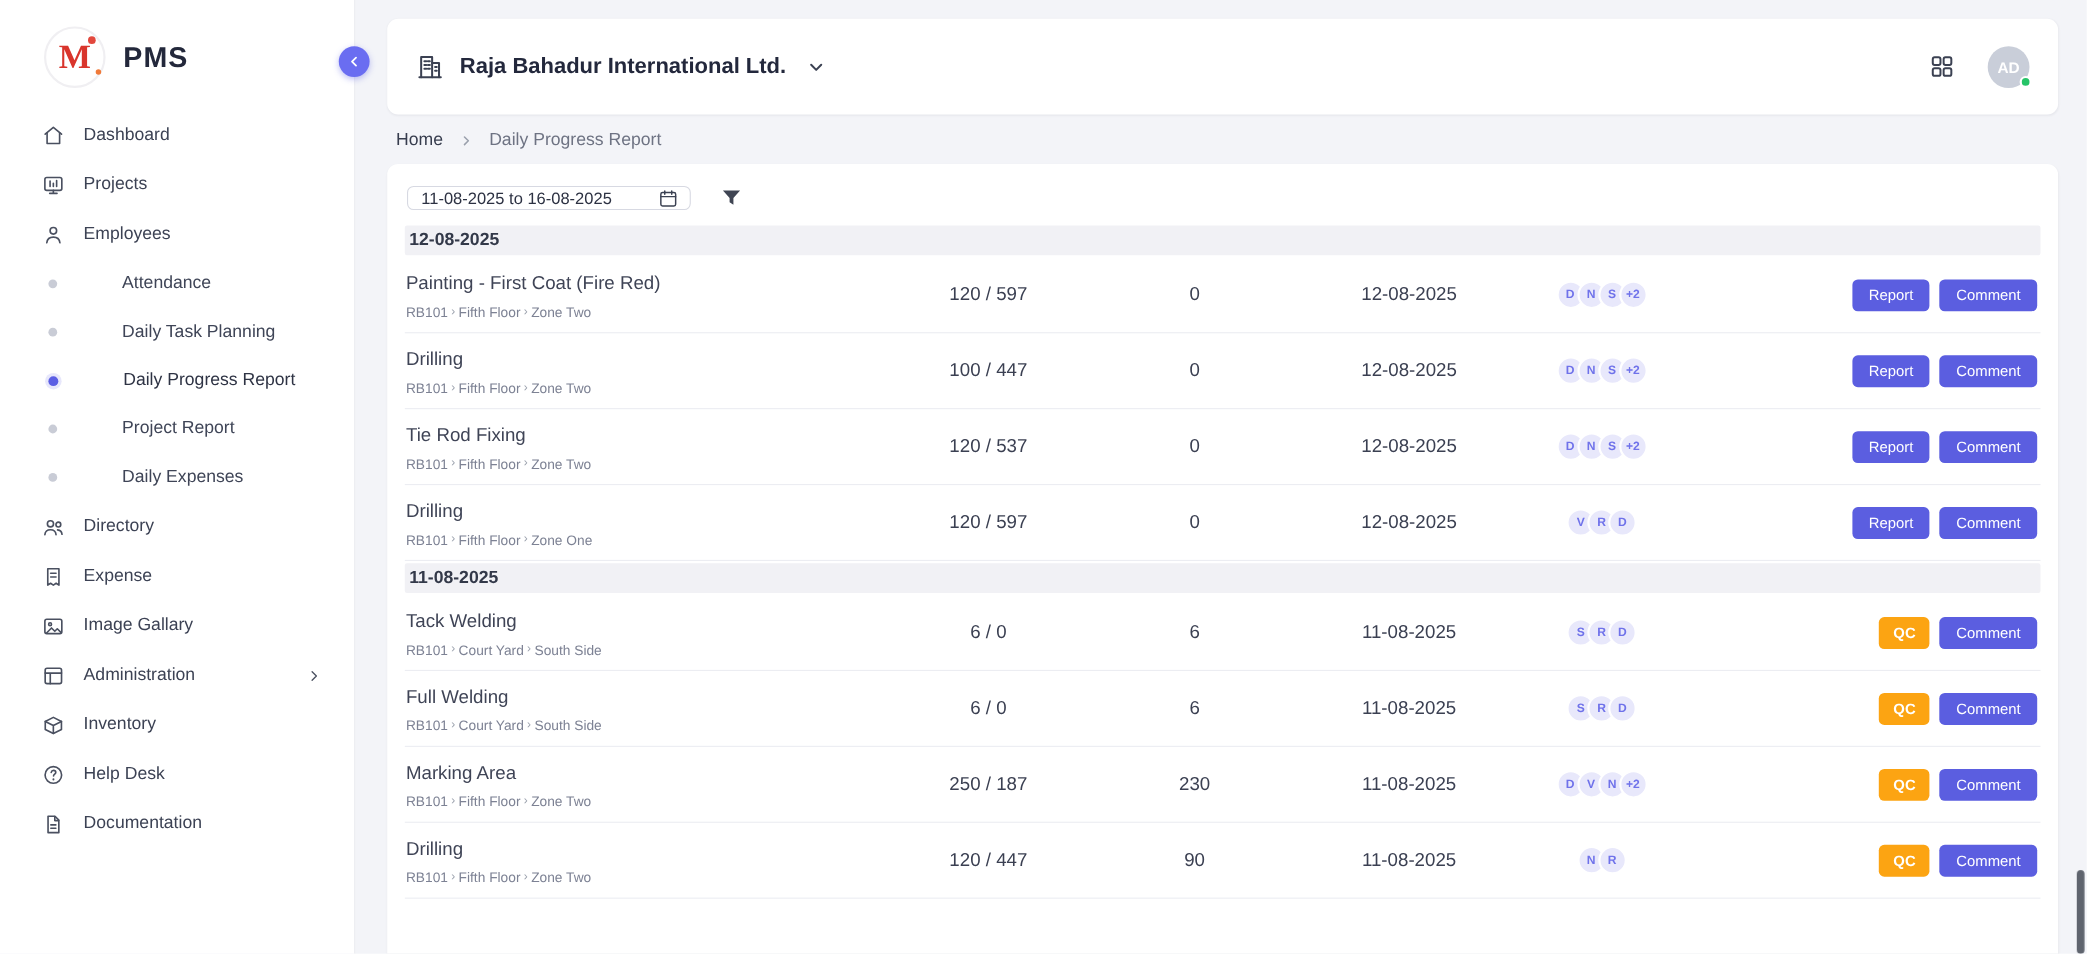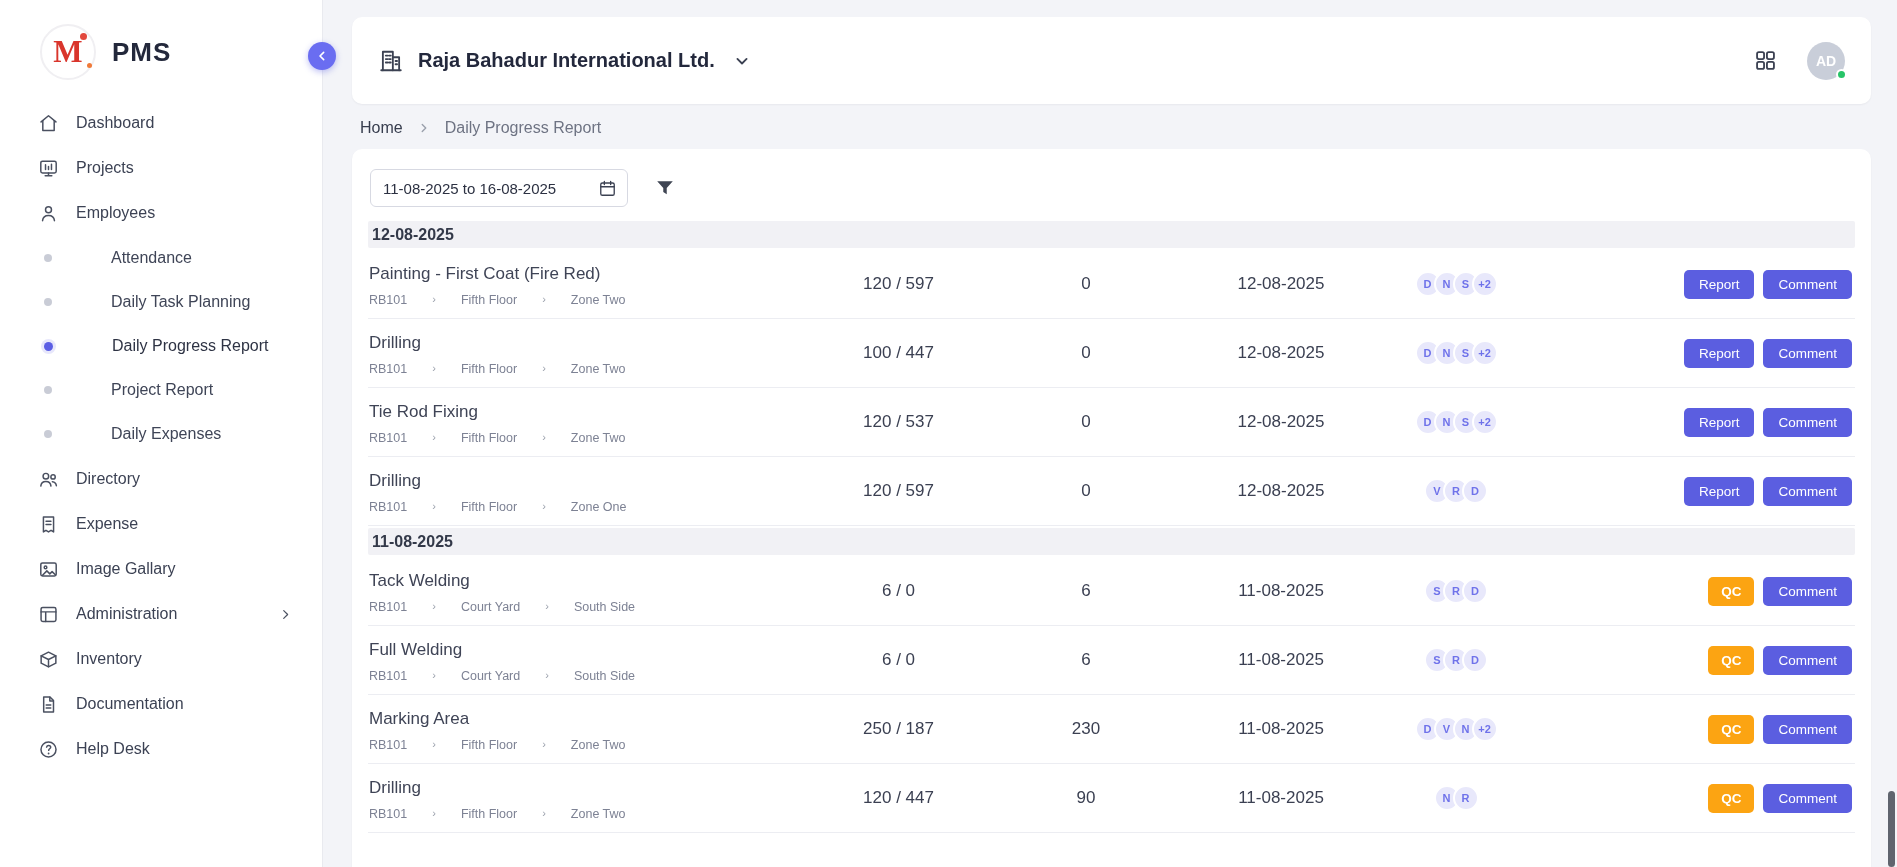--- a/index.html
+++ b/index.html
@@ -46,34 +46,34 @@
   .avatar { width:38px; height:38px; border-radius:50%; background:#c9ced9; color:#fff; font-size:14px; font-weight:700; display:flex; align-items:center; justify-content:center; position:relative; cursor:pointer; }
   .presence-dot { position:absolute; right:-2px; bottom:0; width:11px; height:11px; border-radius:50%; background:#27c468; border:2px solid #fff; }
 
   .breadcrumb { display:flex; align-items:center; gap:14px; padding:15px 8px 12px; font-size:16px; }
   .bc-home { color:#373d4e; cursor:pointer; }
   .bc-sep { color:#9aa0ac; width:14px; height:14px; }
   .bc-current { color:#6e7383; }
 
   .content-card { background:#fff; border-radius:10px 10px 0 0; flex:1; padding:20px 16px 0; box-shadow:0 1px 2px rgba(16,24,40,.05); overflow:hidden; }
   .filter-row { display:flex; align-items:center; gap:26px; padding-left:2px; }
-  .date-input { width:258px; height:38px; border:1px solid #d7d9e2; border-radius:6px; display:flex; align-items:center; padding:0 10px 0 12px; gap:8px; background:#fff; cursor:text; }
+  .date-input { width:258px; height:22px; border:1px solid #d7d9e2; border-radius:6px; display:flex; align-items:center; padding:0 10px 0 12px; gap:8px; background:#fff; cursor:text; }
   .date-text { font-size:15px; color:#2c3142; flex:1; white-space:nowrap; }
   .cal-icon { width:19px; height:19px; color:#3b4152; }
   .filter-btn { width:22px; height:22px; color:#3f4553; cursor:pointer; }
 
   .table { margin-top:14px; }
   .thead, .trow { display:grid; grid-template-columns:443px 175px 200px 190px 160px 1fr; }
   .thead { height:44px; align-items:center; }
   .th { text-align:center; font-size:14px; font-weight:700; color:#464d5e; letter-spacing:.5px; }
   .group-band { background:#f1f1f5; border-radius:2px; height:27px; display:flex; align-items:center; padding:0 4px; font-size:16px; font-weight:700; color:#333949; margin:2px 0; }
   .trow { align-items:center; border-bottom:1px solid #ecedf2; min-height:69px; padding:6px 0; }
   .cell-activity { padding:2px 0 0 1px; }
   .act-title { font-size:17px; color:#3f4456; }
-  .act-path { margin-top:9px; display:flex; align-items:center; gap:25px; font-size:12.5px; color:#7d8294; }
+  .act-path { margin-top:9px; display:flex; align-items:center; gap:3px; font-size:12.5px; color:#7d8294; }
   .path-sep { color:#9aa0ac; font-size:11px; line-height:1; }
   .cell-num { text-align:center; font-size:17px; color:#3b4052; }
   .cell-team { display:flex; justify-content:center; }
   .tavatar { width:26px; height:26px; border-radius:50%; background:#e8e8fb; color:#6f72ea; font-size:11px; font-weight:700; display:flex; align-items:center; justify-content:center; border:2px solid #fff; margin-left:-7px; cursor:pointer; }
   .tavatar:first-child { margin-left:0; }
   .cell-actions { display:flex; justify-content:flex-end; gap:9px; padding-right:3px; }
   .btn { border:none; border-radius:5px; color:#fff; font-size:13.5px; font-family:inherit; padding:7px 15px; cursor:pointer; white-space:nowrap; }
   .btn-report, .btn-comment { background:#5b5ee0; }
   .btn-qc { background:#fca412; padding:7px 13px; font-weight:700; }
 
@@ -172,33 +172,33 @@
       </div>
       <div class="nav-item">
         <svg class="nav-icon" viewBox="0 0 24 24" fill="none" stroke="currentColor" stroke-width="1.7" stroke-linecap="round" stroke-linejoin="round">
           <path d="M3.6 7.8 12 3.6l8.4 4.2v8.4L12 20.4l-8.4-4.2z"></path>
           <path d="M3.6 7.8 12 12l8.4-4.2M12 12v8.4"></path>
         </svg>
         <span class="nav-label">Inventory</span>
       </div>
       <div class="nav-item">
         <svg class="nav-icon" viewBox="0 0 24 24" fill="none" stroke="currentColor" stroke-width="1.7" stroke-linecap="round" stroke-linejoin="round">
+          <circle cx="12" cy="12" r="8.6"></circle>
+          <path d="M9.8 9.3c.3-1.3 1.2-2 2.4-2 1.3 0 2.3.9 2.3 2.1 0 1.7-2.3 1.9-2.3 3.6"></path>
+          <circle cx="12.1" cy="16.6" r="1.05" fill="currentColor" stroke="none"></circle>
+        </svg>
+        <span class="nav-label">Help Desk</span>
+      </div>
+      <div class="nav-item">
+        <svg class="nav-icon" viewBox="0 0 24 24" fill="none" stroke="currentColor" stroke-width="1.7" stroke-linecap="round" stroke-linejoin="round">
           <path d="M6.5 3.5h7.2l4 4v13H6.5z"></path>
           <path d="M13.5 3.7V8h4"></path>
           <path d="M9.4 12.5h5.2M9.4 16h5.2"></path>
         </svg>
         <span class="nav-label">Documentation</span>
-      </div>
-      <div class="nav-item">
-        <svg class="nav-icon" viewBox="0 0 24 24" fill="none" stroke="currentColor" stroke-width="1.7" stroke-linecap="round" stroke-linejoin="round">
-          <circle cx="12" cy="12" r="8.6"></circle>
-          <path d="M9.8 9.3c.3-1.3 1.2-2 2.4-2 1.3 0 2.3.9 2.3 2.1 0 1.7-2.3 1.9-2.3 3.6"></path>
-          <circle cx="12.1" cy="16.6" r="1.05" fill="currentColor" stroke="none"></circle>
-        </svg>
-        <span class="nav-label">Help Desk</span>
       </div>
     </nav>
 </aside>
 
 <main class="main">
 
   <header class="topbar">
     <div class="company-wrap">
       <svg class="company-icon" viewBox="0 0 24 24" fill="none" stroke="currentColor" stroke-width="1.7" stroke-linecap="round" stroke-linejoin="round">
         <path d="M4.5 20.5V3.5h9.2v17"></path>

